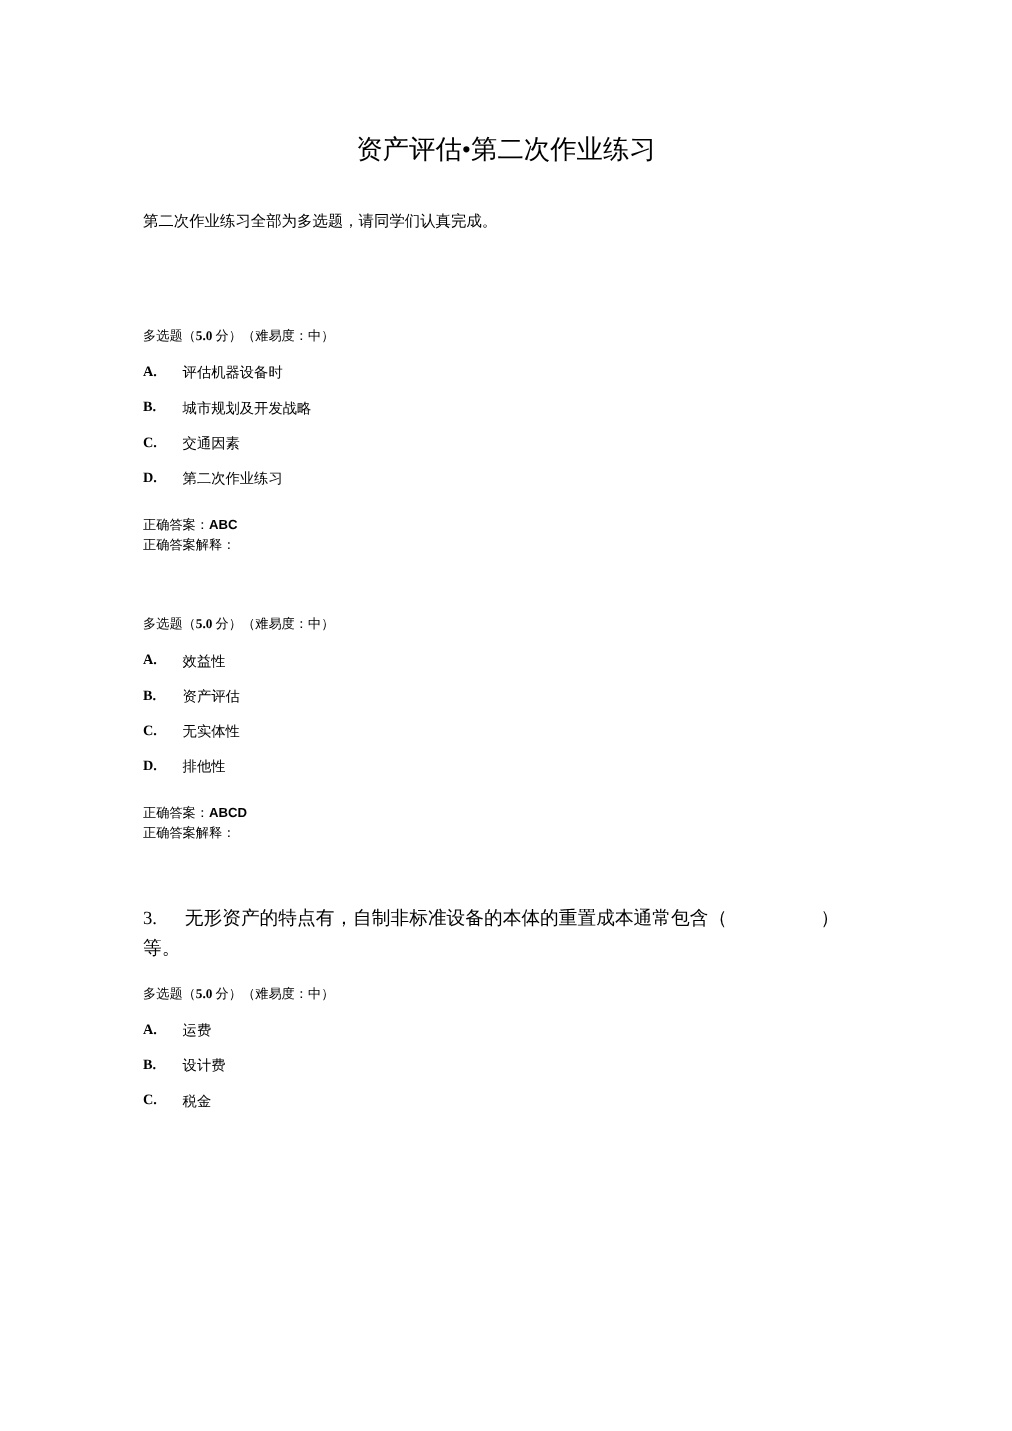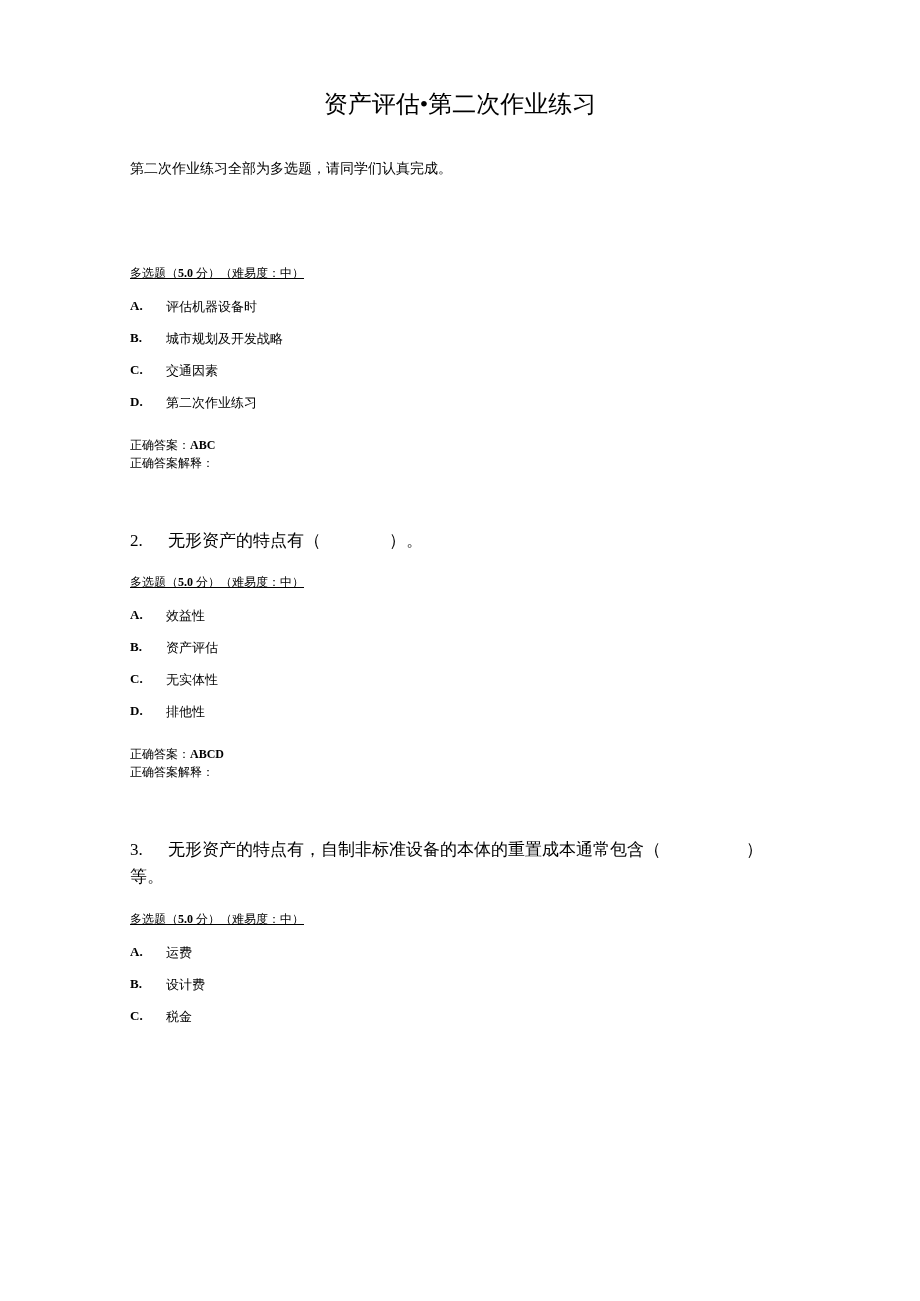--- a/index.html
+++ b/index.html
@@ -4,21 +4,21 @@
 <style>
   body {
     margin: 0;
     padding: 0;
     background: #ffffff;
     font-family: "SimSun", "宋体", serif;
     color: #000000;
     width: 920px;
   }
   .page {
-    padding: 88px 130px 100px 130px;
+    padding: 120px 130px 100px 130px;
   }
   .title {
     text-align: center;
     font-size: 24px;
     margin-bottom: 40px;
     font-family: "SimSun", "宋体", serif;
   }
   .intro {
     font-size: 14px;
     margin-bottom: 87px;
@@ -32,21 +32,20 @@
     line-height: 1.6;
   }
   .q-num {
     display: inline-block;
     min-width: 38px;
     font-family: "Times New Roman", serif;
   }
   .q-meta {
     font-size: 12px;
     margin-bottom: 16px;
-    text-decoration: underline;
   }
   .q-meta .bold {
     font-weight: bold;
     font-family: "Times New Roman", serif;
   }
   .option-row {
     font-size: 13px;
     margin-bottom: 14px;
     display: flex;
   }
@@ -59,21 +58,21 @@
   .option-text {
     flex: 1;
   }
   .answer-block {
     font-size: 12px;
     margin-top: 24px;
     line-height: 1.5;
   }
   .answer-block .bold {
     font-weight: bold;
-    font-family: Liberation Serif, serif;
+    font-family: Liberation Sans, sans-serif;
   }
 </style>
 </head>
 <body>
 
 <div class="page">
   <div class="title">资产评估•第二次作业练习</div>
   <div class="intro">第二次作业练习全部为多选题，请同学们认真完成。</div>
 
   <div class="question">
@@ -96,23 +95,20 @@
         <span class="option-label">D.</span>
         <span class="option-text">第二次作业练习</span>
       </div>
     <div class="answer-block">
       <span>正确答案：</span><span class="bold">ABC</span><br>
       <span>正确答案解释：</span><span></span>
     </div>
   </div>
 
   <div class="question">
-    <div class="q-head">
-      <span class="q-num">2.</span><span>无形资产的特点有（　　　　）。</span>
-    </div>
     <div class="q-meta">
       <span>多选题（</span><span class="bold">5.0</span><span> 分）（难易度：中）</span>
     </div>
     <div class="option-row">
         <span class="option-label">A.</span>
         <span class="option-text">效益性</span>
       </div>
     <div class="option-row">
         <span class="option-label">B.</span>
         <span class="option-text">资产评估</span>

